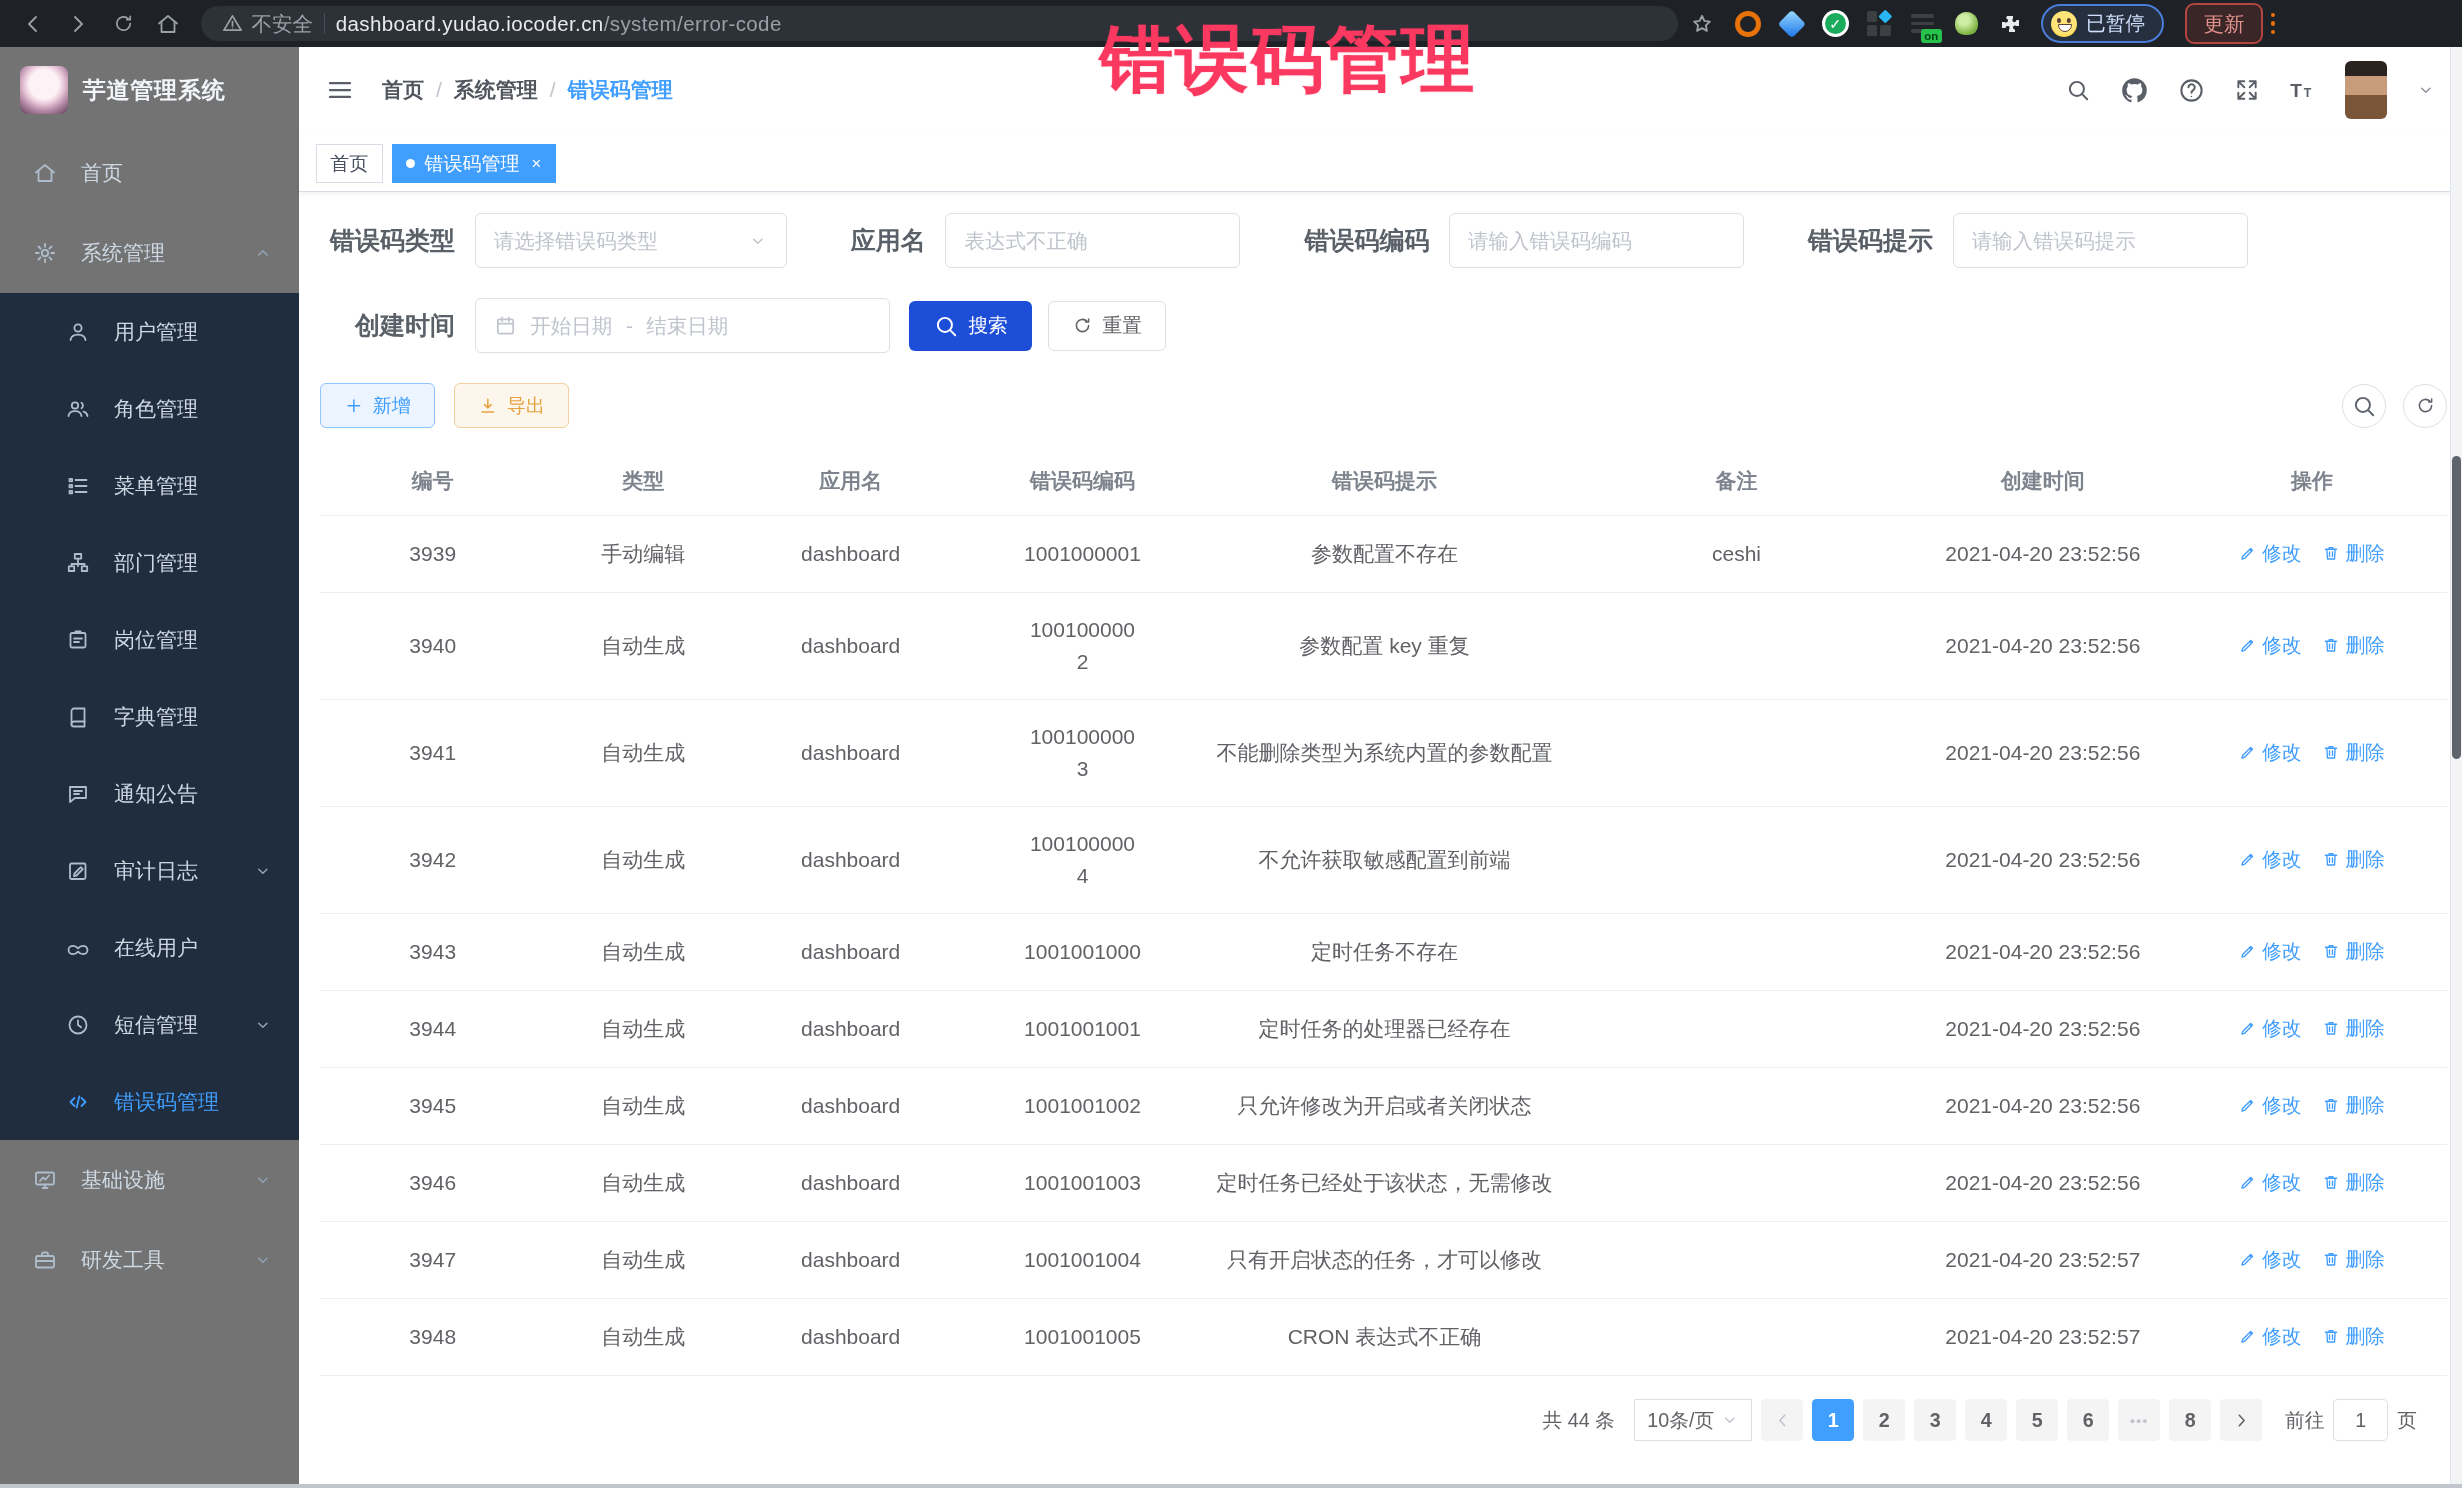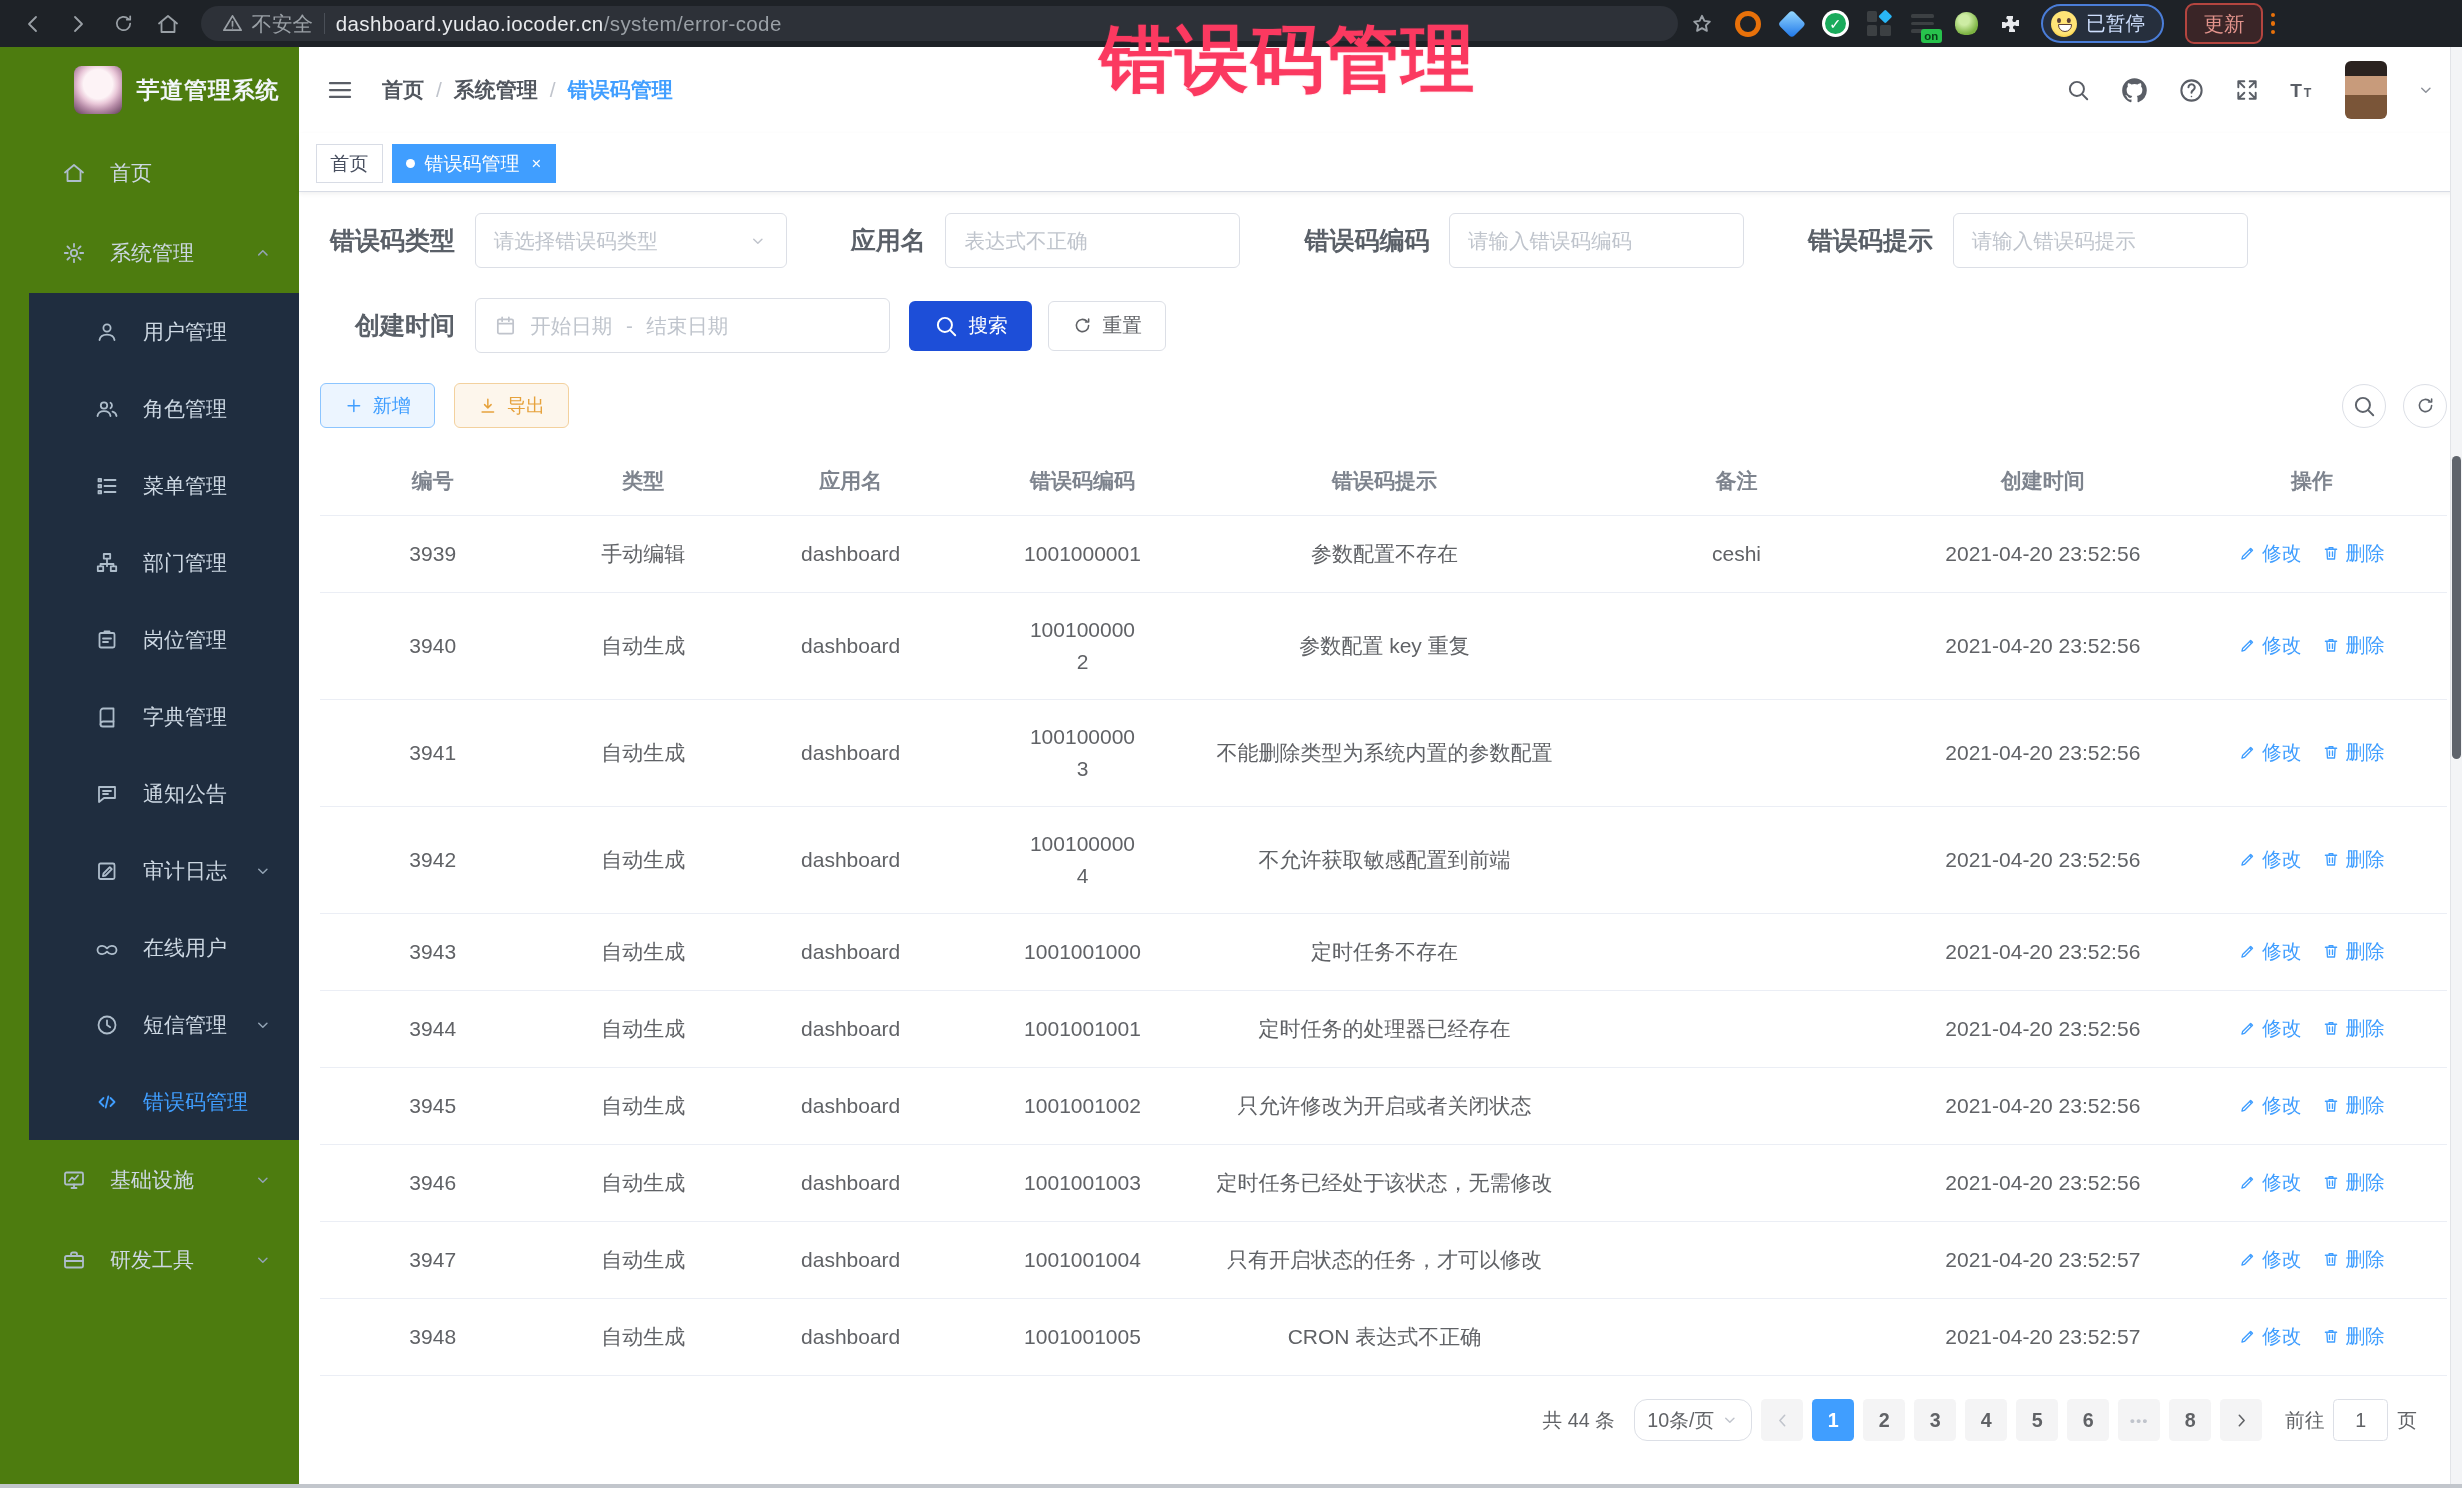--- a/index.html
+++ b/index.html
@@ -39,21 +39,21 @@
   .emoji-face:after { content:""; position:absolute; left:6.8px; bottom:4.5px; width:12px; height:6px; background:#fff; border:1.5px solid #5d4037; border-radius:0 0 9px 9px; }
   .btn-update { display:flex; align-items:center; gap:7.6px; margin-left:15px; }
   .update-box { border:2.3px solid #b4453f; background:#3a2527; color:#e2938c; border-radius:9px; padding:4.5px 16.7px; font-size:20.5px; }
   .update-dots { color:#e8710a; display:flex; flex-direction:column; gap:3.8px; }
   .update-dots b { width:4.5px; height:4.5px; border-radius:50%; background:#e8710a; }
 
   
   .app { display:flex; height:1437px; position:relative; }
 
   
-  .sidebar { width:299px; background:#4d7c0f; color:#cdd8e3; flex:none; display:flex; flex-direction:column;align-items:flex-end; }
+  .sidebar { width:299px; background:#737373; color:#cdd8e3; flex:none; display:flex; flex-direction:column; }
   .logo-row { height:86px; display:flex; align-items:center; padding:0 19.7px; gap:15px; }
   .logo-img { width:48px; height:48px; border-radius:7.6px; flex:none;
       background:radial-gradient(circle at 50% 38%, #fdf3f6 0 38%, #e9c7d8 52%, #b58aa6 70%, #5d3b56 100%); }
   .logo-title { color:#f2f6fa; font-size:23px; font-weight:bold; letter-spacing:0.8px; }
   .side-menu { flex:1; display:flex; flex-direction:column; }
   .side-item { height:80px; display:flex; align-items:center; padding:0 23px 0 32px; gap:23px; font-size:21px; color:#cdd8e3; cursor:pointer; }
   .side-item .icon { color:#aebdcb; width:26px; }
   .side-item .lbl { flex:1; }
   .side-item .chev { color:#93a4b5; }
   .side-item.sub { background:#1f2d3f; padding-left:65px; height:77px; }
@@ -107,21 +107,21 @@
   table { width:100%; border-collapse:collapse; table-layout:fixed; }
   thead th { font-size:21px; color:#7e848e; font-weight:600; padding:19.7px 4.5px; text-align:center; border-bottom:1.5px solid #ebeef5; }
   tbody td { font-size:21px; color:#606266; padding:21px 4.5px; text-align:center; border-bottom:1.5px solid #ebeef5; line-height:32px; }
   td.code { white-space:pre-line; }
   .op-link { color:#409eff; display:inline-flex; align-items:center; gap:5px; cursor:pointer; font-size:19.7px; }
   .op-link + .op-link { margin-left:21px; }
 
   
   .pagination { display:flex; align-items:center; justify-content:flex-end; margin:23px 30px 0 0; gap:9px; color:#606266; font-size:19.7px; }
   .pg-total { margin-right:10.6px; }
-  .pg-size { width:118px; height:42px; border:1.5px solid #dcdfe6; border-radius:13px; display:flex; align-items:center; justify-content:space-between; padding:0 12px; color:#606266; background:#fff; }
+  .pg-size { width:118px; height:42px; border:1.5px solid #dcdfe6; border-radius:1px; display:flex; align-items:center; justify-content:space-between; padding:0 12px; color:#606266; background:#fff; }
   .pg-size .icon { color:#c0c4cc; }
   .pg-btn { min-width:42px; height:42px; border-radius:4.5px; background:#f4f4f5; color:#606266; display:flex; align-items:center; justify-content:center; font-weight:600; cursor:pointer; padding:0 6px; }
   .pg-btn.arrow { color:#c0c4cc; background:#f4f4f5; }
   .pg-btn.arrow.next { color:#606266; }
   .pg-btn.active { background:#409eff; color:#fff; }
   .pg-goto { display:flex; align-items:center; gap:9px; margin-left:13.6px; }
   .pg-input { width:55px; height:42px; border:1.5px solid #dcdfe6; border-radius:4.5px; text-align:center; color:#606266; display:flex; align-items:center; justify-content:center; background:#fff; }
 
   
   .overlay-title { position:absolute; left:1100px; top:10.6px; z-index:60; font-size:73px; font-weight:bold; color:#fb3960; letter-spacing:2.3px; text-shadow:0 0 1.5px rgba(251,57,96,.45); }

